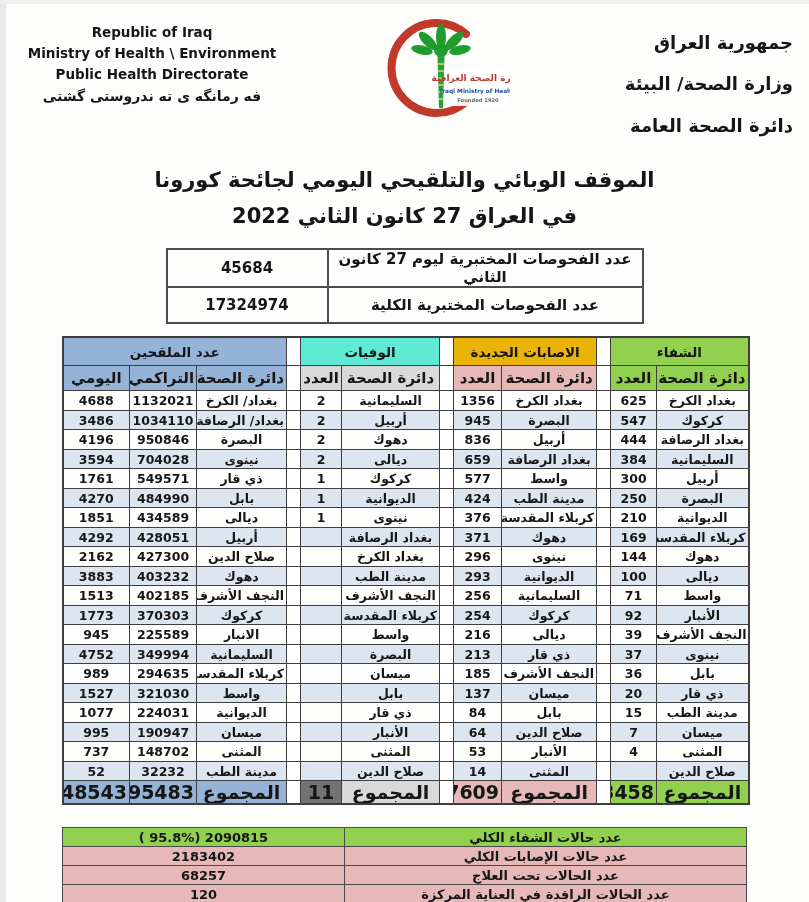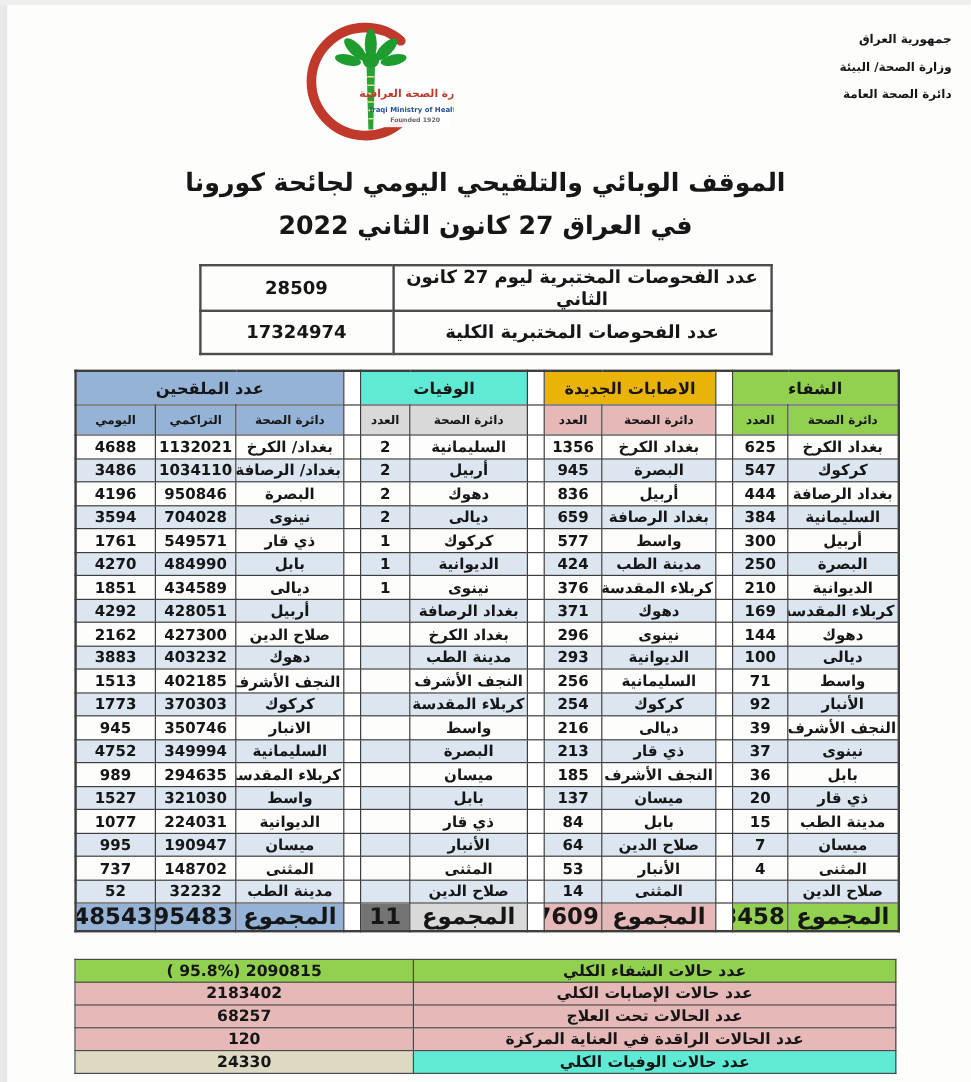--- a/index.html
+++ b/index.html
@@ -11,56 +11,62 @@
   .scan-edge-left{position:absolute;left:0;top:0;width:6px;height:100%;background:#e8e8e8;}
   .scan-edge-top{position:absolute;left:0;top:0;width:100%;height:4px;background:#f0efee;}
 
   .page{position:relative;padding-top:12px;}
 
   
   header{display:flex;align-items:flex-start;padding:2px 16px 0 20px;}
   .hdr-en{width:264px;text-align:center;font-size:13.5px;line-height:1.55;padding-top:8px;}
   .hdr-en .kurdish{direction:rtl;font-size:14px;margin-top:1px;}
   .logo-wrap{flex:1;display:flex;justify-content:center;}
-  .hdr-ar{width:190px;direction:rtl;text-align:right;font-size:10px;line-height:2.3;padding-top:8px;}
+  .hdr-ar{width:190px;direction:rtl;text-align:right;font-size:18px;line-height:2.3;padding-top:8px;}
 
   
   .doc-title{direction:rtl;text-align:center;font-size:21px;line-height:1.72;margin-top:16px;}
 
   
   table{border-collapse:collapse;}
   .tests{direction:rtl;width:476px;margin:14px auto 0;table-layout:fixed;}
   .tests td{border:2px solid #4d4d4d;height:34px;text-align:center;font-size:15px;padding:0 4px;}
 
   
   .main-host{width:686px;margin:12px auto 0;}
   .main{direction:rtl;width:686px;table-layout:fixed;font-size:12.5px;}
   .main th,.main td{border:1px solid #3e3e3e;height:18.5px;padding:0 2px;text-align:center;
     white-space:nowrap;overflow:hidden;}
   .main{border:2px solid #3e3e3e;}
   .main tr.sec-title th{height:27px;font-size:13.5px;}
-  .main tr.col-head td{height:24px;font-size:10px;}
+  .main tr.col-head td{height:24px;font-size:15px;}
   .main tr.total td{height:21px;font-size:19px;}
   .main td.gap{background:#fff !important;}
   .main tr.stripe td{background:var(--stripe,#dce6f1);}
 
   
   .summary{direction:rtl;width:684px;margin:22px auto 0;table-layout:fixed;font-size:13px;}
   .summary td{border:1.5px solid #4a4a4a;height:18px;text-align:center;padding:0 4px;}
   .summary td.val{direction:ltr;}
 </style>
 </head>
 <body>
 
 <div class="scan-edge-left"></div>
 <div class="scan-edge-top"></div>
 
 <div class="page">
 
   <header>
+    <div class="hdr-en">
+      <div>Republic of Iraq</div>
+      <div>Ministry of Health \ Environment</div>
+      <div>Public Health Directorate</div>
+      <div class="kurdish">فه رمانگه ی ته ندروستی گشتی</div>
+    </div>
 
     <div class="logo-wrap">
       <svg width="132" height="104" viewBox="0 0 132 104">
         <path d="M 88 20 A 45 45 0 1 0 88 88" fill="none" stroke="#c0392b" stroke-width="8" stroke-linecap="round"></path>
         <g fill="#1f9c2e">
           <ellipse cx="63" cy="23" rx="5" ry="13"></ellipse>
           <ellipse cx="50" cy="27" rx="5" ry="12" transform="rotate(-45 50 27)"></ellipse>
           <ellipse cx="76" cy="27" rx="5" ry="12" transform="rotate(45 76 27)"></ellipse>
           <ellipse cx="44" cy="36" rx="4.5" ry="11" transform="rotate(-78 44 36)"></ellipse>
           <ellipse cx="82" cy="36" rx="4.5" ry="11" transform="rotate(78 82 36)"></ellipse>
@@ -95,21 +101,21 @@
   </div>
 
   <table class="tests">
     <colgroup>
         <col style="width:315px">
         <col style="width:161px">
       </colgroup>
     <tbody>
         <tr>
       <td>عدد الفحوصات المختبرية  ليوم 27  كانون الثاني</td>
-      <td>28509</td>
+      <td>45684</td>
     </tr>
     <tr>
       <td>عدد الفحوصات المختبرية الكلية</td>
       <td>17324974</td>
     </tr>
   </tbody>
     </table>
 
   <div class="main-host">
       <table class="main" dir="rtl">
@@ -323,21 +329,21 @@
             <td>النجف الأشرف</td>
             <td>39</td>
             <td class="gap"></td>
             <td>ديالى</td>
             <td>216</td>
             <td class="gap"></td>
             <td>واسط</td>
             <td></td>
             <td class="gap"></td>
             <td>الانبار</td>
-            <td>350746</td>
+            <td>225589</td>
             <td>945</td>
           </tr>
           <tr class="stripe">
             <td>نينوى</td>
             <td>37</td>
             <td class="gap"></td>
             <td>ذي قار</td>
             <td>213</td>
             <td class="gap"></td>
             <td>البصرة</td>

